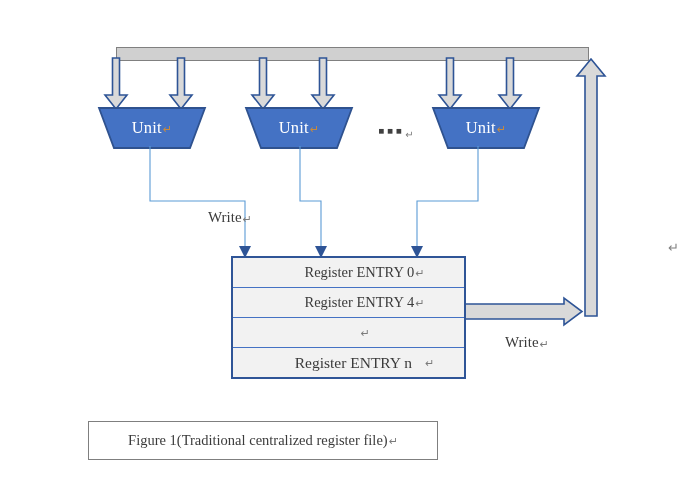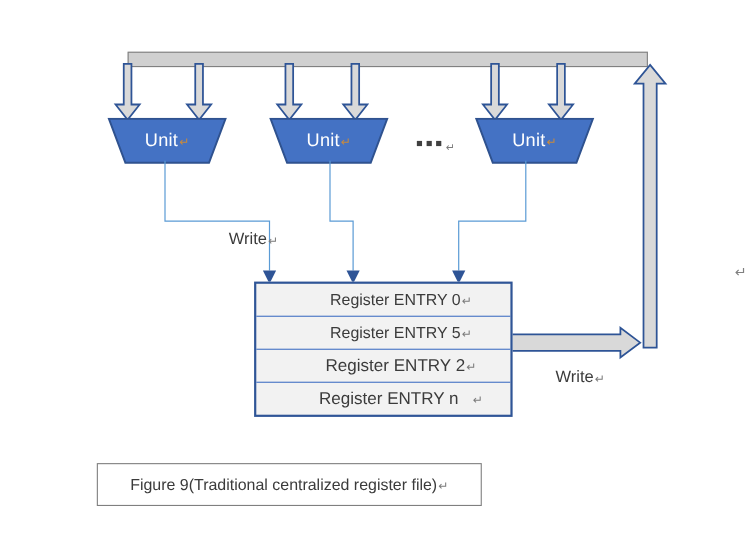--- a/index.html
+++ b/index.html
@@ -12,20 +12,21 @@
     width: 678px;
     height: 497px;
     position: relative;
     overflow: hidden;
   }
   #canvas {
     position: absolute;
     left: 0; top: 0;
     width: 678px;
     height: 497px;
+    font-family: Liberation Serif, serif;
   }
   .abs { position: absolute; }
 
   
   .bus-bar {
     left: 116px; top: 47px;
     width: 473px; height: 14px;
     background: #D0D0D0;
     border: 1px solid #808080;
     box-sizing: border-box;
@@ -228,41 +229,40 @@
   <svg class="abs blockarrow" style="left:464px; top:298px;" width="120" height="28" viewBox="0 0 120 28">
     <polygon points="0,6 100,6 100,0 118,13.5 100,27 100,21 0,21"></polygon>
   </svg>
 
   <div class="abs regfile">
     <div class="reg-row s0">
       <span>Register ENTRY 0</span>
         <span class="pilcrow pilcrow-dark">↵</span>
     </div>
     <div class="reg-row s1">
-      <span>Register ENTRY 5</span>
+      <span>Register ENTRY 4</span>
         <span class="pilcrow pilcrow-dark">↵</span>
     </div>
     <div class="reg-row s2">
-      <span>Register ENTRY 2</span>
         <span class="pilcrow pilcrow-dark">↵</span>
     </div>
     <div class="reg-row s3">
       <span>Register ENTRY n</span>
         <span class="pilcrow pilcrow-dark">↵</span>
     </div>
   </div>
 
   <div class="abs write-label">
     <span>Write</span><span class="pilcrow pilcrow-dark">↵</span>
   </div>
 
   <div class="abs read-label">
     <span>Write</span><span class="pilcrow pilcrow-dark">↵</span>
   </div>
 
   <div class="abs caption">
-    <span>Figure 9(Traditional centralized register file)</span>
+    <span>Figure 1(Traditional centralized register file)</span>
       <span class="pilcrow pilcrow-dark">↵</span>
   </div>
 
   <div class="abs stray">↵</div>
 
 </div>
 
 </body></html>

